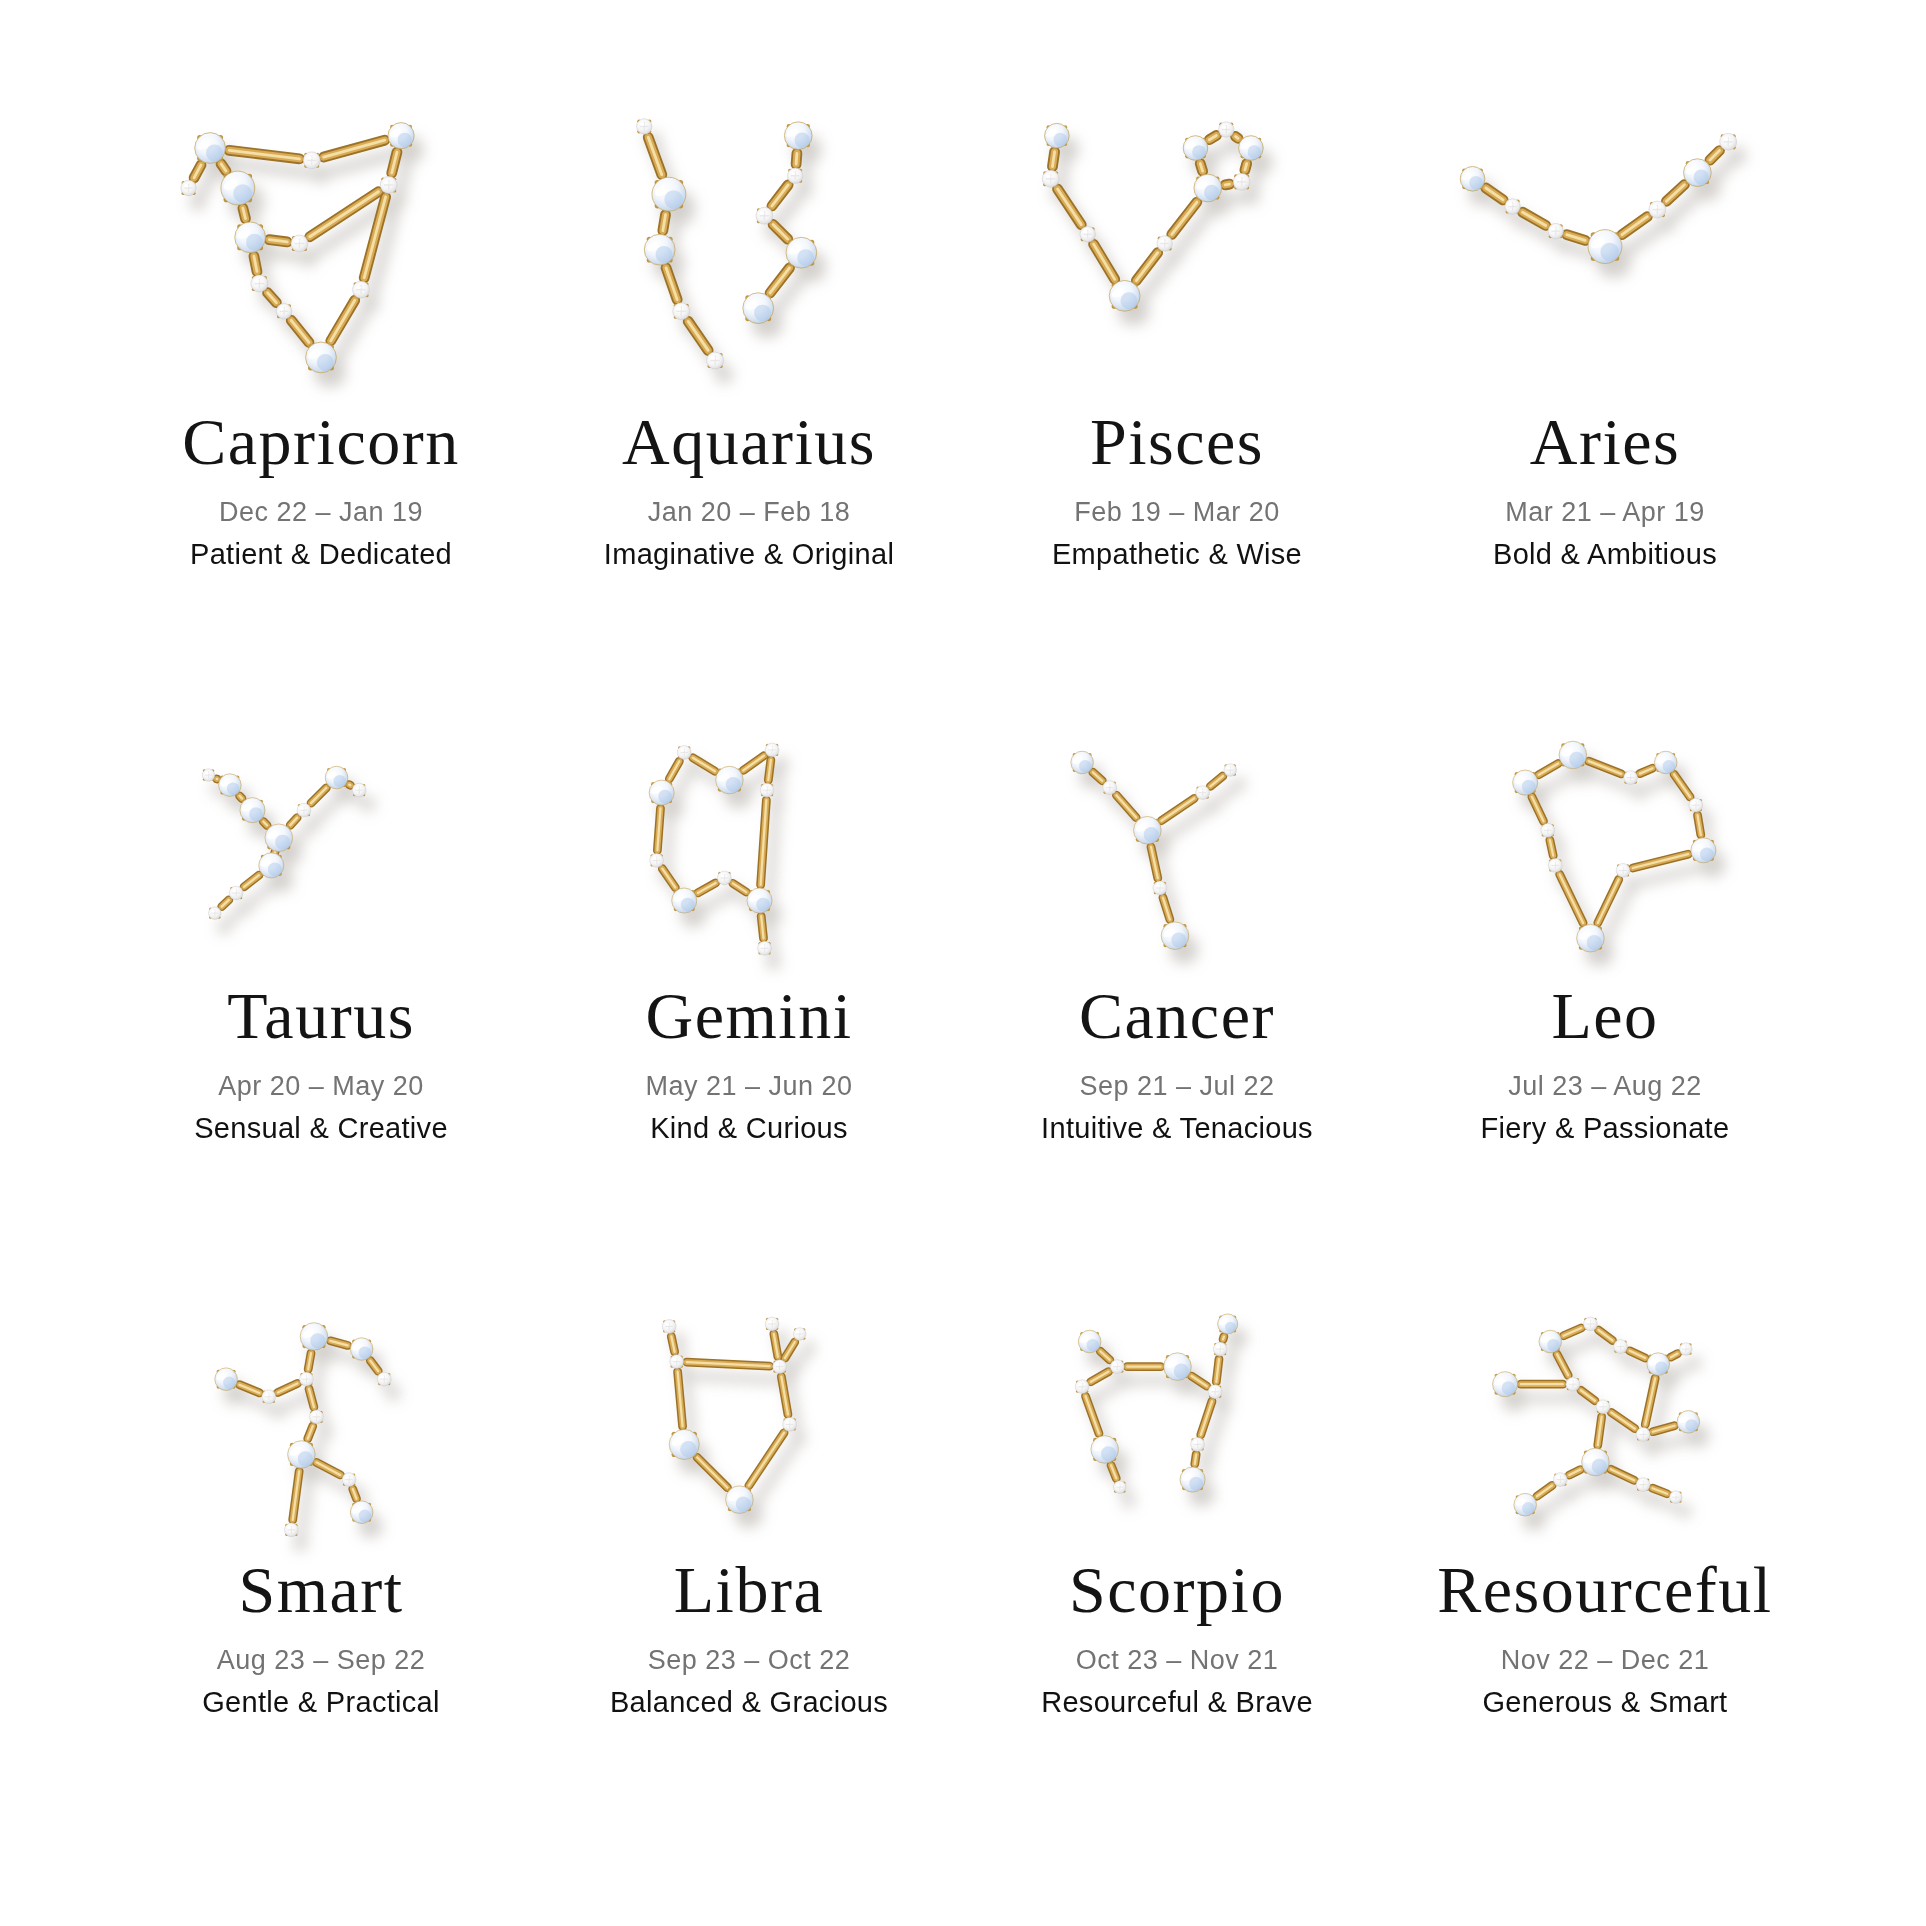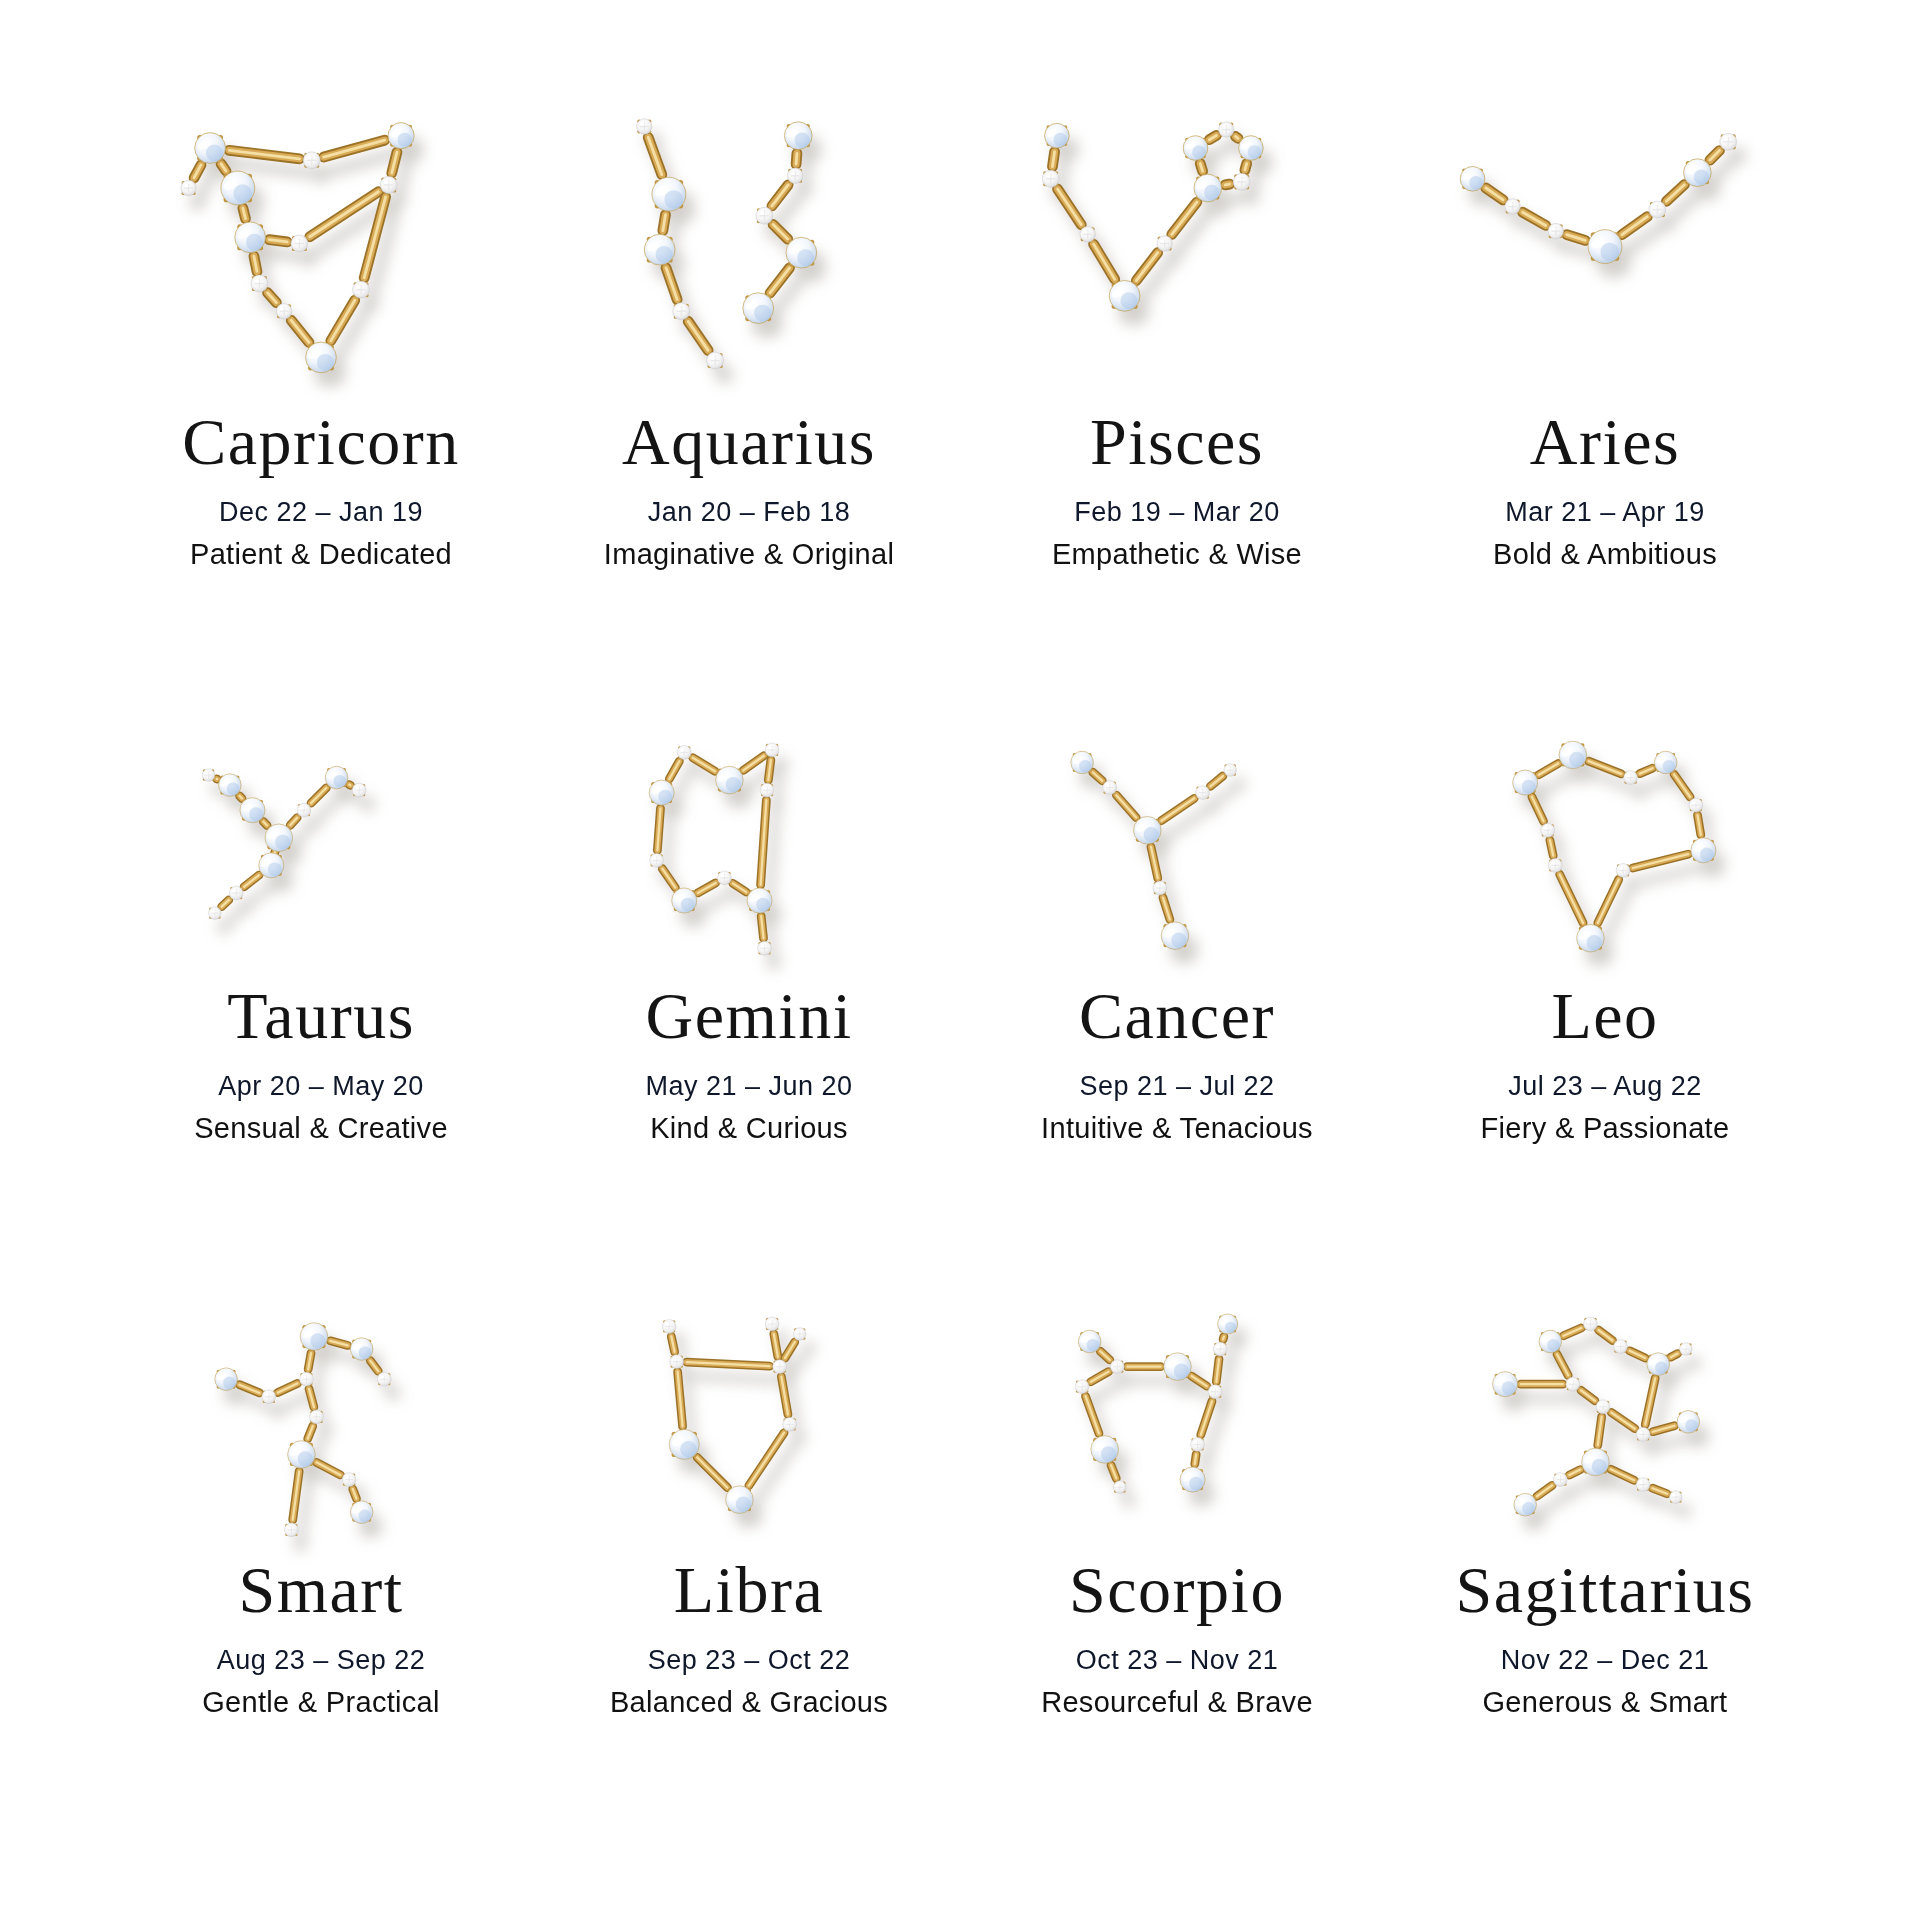--- a/index.html
+++ b/index.html
@@ -10,21 +10,21 @@
   .r0{padding-top:91px;}
   .r1{padding-top:151px;}
   .r2{padding-top:154px;}
   .cell{display:flex;flex-direction:column;align-items:center;text-align:center;justify-content:flex-end;}
   .art{display:flex;align-items:flex-end;justify-content:center;}
   .r0 .art{height:294px;}
   .r1 .art,.r2 .art{height:237px;}
   svg.constellation{filter:drop-shadow(9.2px 14px 7px rgba(112,102,88,.30));}
   .name{font-family:"Liberation Serif","DejaVu Serif",serif;font-weight:400;color:#141414;
         font-size:66px;line-height:1.15;letter-spacing:1.5px;margin:7.7px 0 0 0;}
-  .dates{font-size:27px;line-height:1.35;color:#0f172a;letter-spacing:0.5px;margin-top:14px;}
+  .dates{font-size:27px;line-height:1.35;color:#737373;letter-spacing:0.5px;margin-top:14px;}
   .traits{font-size:29px;line-height:1.3;font-weight:400;color:#111;letter-spacing:0.3px;margin-top:6.2px;}
 </style>
 </head>
 <body>
 
 <svg class="defs-holder" aria-hidden="true">
   <defs>
     <radialGradient id="gMoon" cx="38%" cy="32%" r="78%">
       <stop offset="0%" stop-color="#ffffff"></stop>
       <stop offset="45%" stop-color="#f2f6fc"></stop>
@@ -1645,19 +1645,19 @@
               <circle cx="-3.3587572106361003" cy="3.3587572106361008" r="1.2" fill="#bf9440"></circle>
               <circle cx="-3.3587572106361017" cy="-3.3587572106361003" r="1.2" fill="#bf9440"></circle>
               <circle cx="3.3587572106361" cy="-3.3587572106361017" r="1.2" fill="#bf9440"></circle>
               <circle r="5" fill="url(#gDia)" stroke="#cfcfd1" stroke-width="0.4"></circle>
               <line x1="-2.75" y1="0" x2="2.75" y2="0" stroke="#e8e8ea" stroke-width="0.9"></line>
               <line x1="0" y1="-2.75" x2="0" y2="2.75" stroke="#e8e8ea" stroke-width="0.9"></line>
               <ellipse cx="-1.4000000000000001" cy="-1.5" rx="1.5" ry="1" fill="#ffffff" opacity="0.95"></ellipse>
             </g>
           </svg>
         </div>
-        <h2 class="name">Sagittarius</h2>
+        <h2 class="name">Resourceful</h2>
         <div class="dates">Nov 22 – Dec 21</div>
         <div class="traits">Generous &amp; Smart</div>
       </div>
     </div>
   </main>
 
 
 </body></html>

